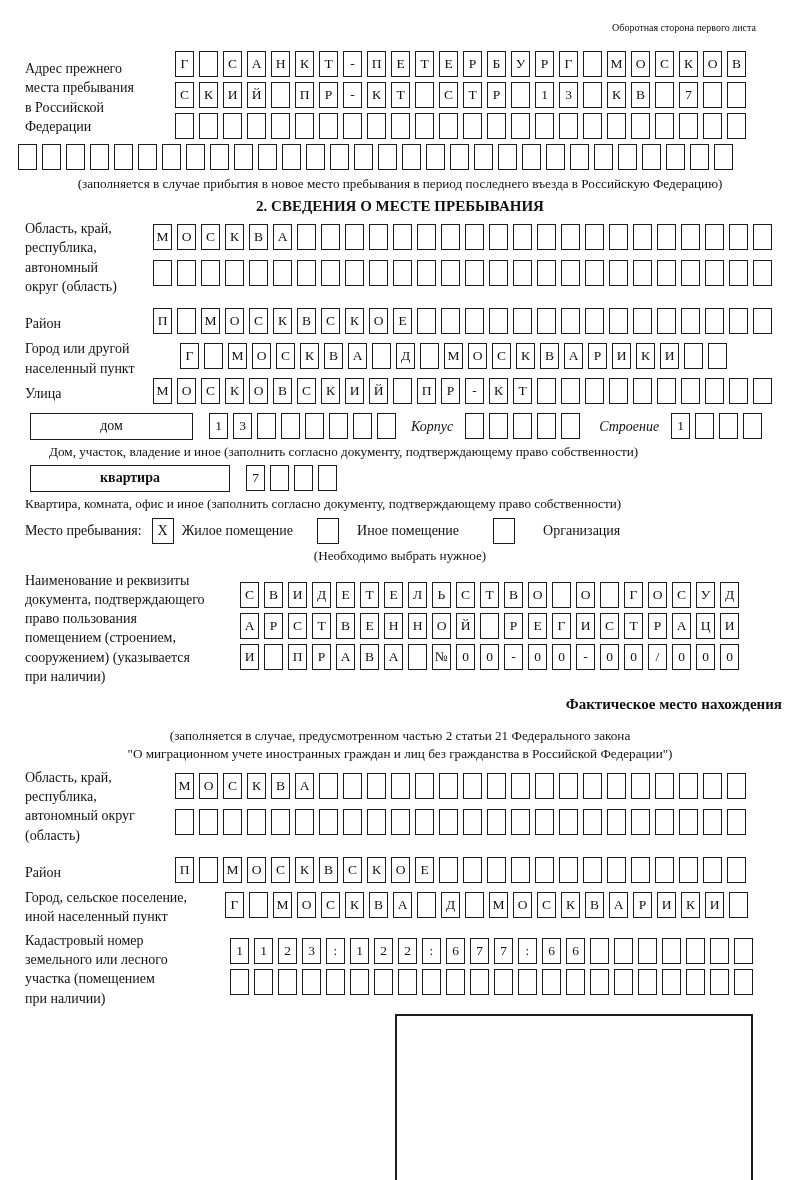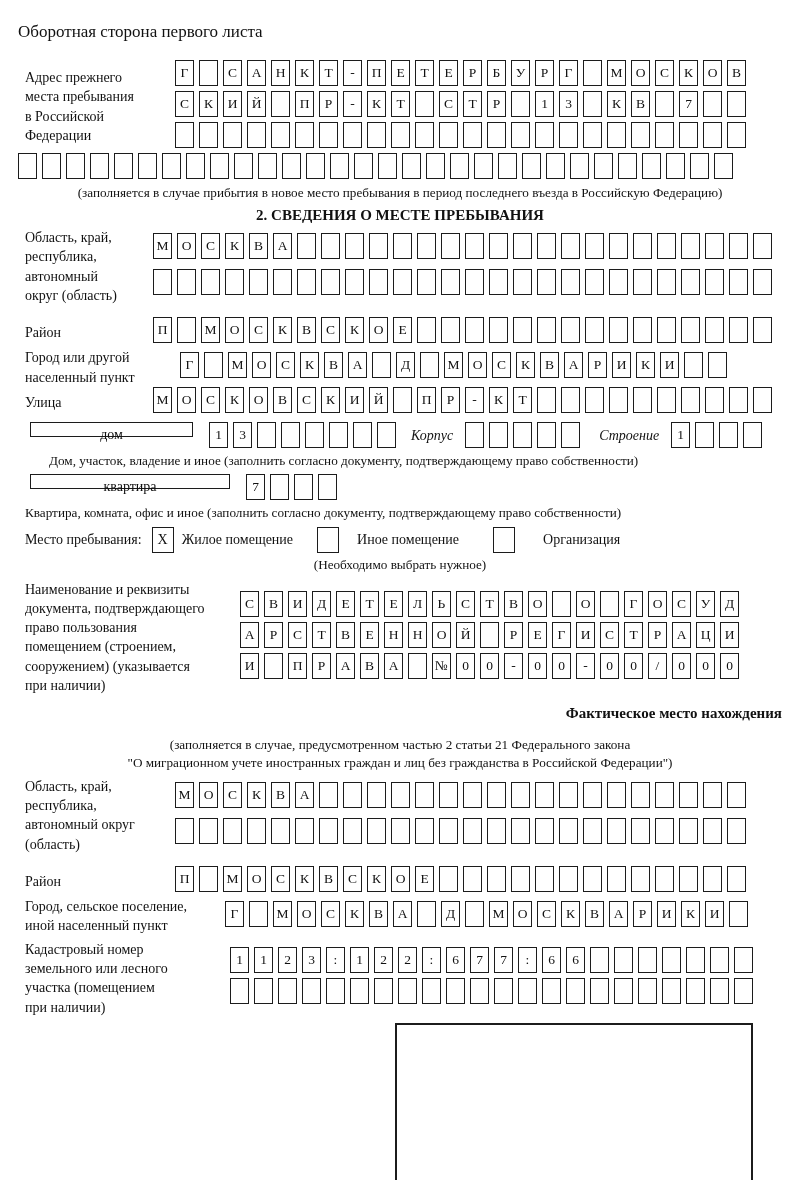--- a/index.html
+++ b/index.html
@@ -4,41 +4,41 @@
 <style>
   html,body{margin:0;padding:0;background:#ffffff;}
   body{
     width:800px;height:1180px;
     font-family:"Liberation Serif","DejaVu Serif",serif;
     color:#111;
     -webkit-font-smoothing:antialiased;
   }
   .page{padding:10px 18px 0 18px;box-sizing:border-box;}
 
-  .corner-note{margin-top:12px;margin-right:26px;text-align:left;font-size:17px;}
+  .corner-note{margin-top:12px;margin-right:26px;text-align:right;font-size:10px;}
 
   .fieldrow{display:flex;align-items:center;}
   .flabel{font-size:14px;line-height:1.38;white-space:pre-line;box-sizing:border-box;padding-left:7px;flex:0 0 auto;}
 
   .boxrow{white-space:nowrap;height:27px;margin-bottom:4px;}
   .cell{
     display:inline-block;box-sizing:border-box;
     width:19px;height:26px;margin-right:5px;
     border:1.6px solid #1c1c1c;
     text-align:center;font-size:13.5px;line-height:23px;
     vertical-align:top;
   }
   .rows{flex:1 1 auto;}
 
   .note{font-size:13.2px;line-height:1.3;}
   .note-center{text-align:center;}
   .heading{font-weight:bold;font-size:15px;text-align:center;}
 
   .bigbox{
-    box-sizing:border-box;border:1.6px solid #1c1c1c;height:15px;
+    box-sizing:border-box;border:1.6px solid #1c1c1c;height:27px;
     line-height:24px;text-align:center;font-size:14px;display:inline-block;vertical-align:top;
   }
   .inline-label{font-size:14px;line-height:27px;display:inline-block;vertical-align:top;font-style:italic;}
   .composite{white-space:nowrap;height:27px;}
 
   .checkbox{
     display:inline-block;box-sizing:border-box;
     width:22px;height:26px;border:1.6px solid #1c1c1c;
     text-align:center;font-size:14px;line-height:23px;vertical-align:middle;
   }
@@ -104,21 +104,21 @@
     <span class="bigbox" style="width:163px;margin-right:12px;">дом</span>
     <span><span class="cell">1</span><span class="cell">3</span><span class="cell"></span><span class="cell"></span><span class="cell"></span><span class="cell"></span><span class="cell"></span><span class="cell"></span></span>
     <span class="inline-label" style="margin:0 8px 0 6px;">Корпус</span>
     <span><span class="cell"></span><span class="cell"></span><span class="cell"></span><span class="cell"></span><span class="cell"></span></span>
     <span class="inline-label" style="margin:0 8px 0 10px;">Строение</span>
     <span><span class="cell">1</span><span class="cell"></span><span class="cell"></span><span class="cell"></span></span>
   </div>
   <div class="note" style="margin-top:3px;padding-left:7px;margin-left:24px;">Дом, участок, владение и иное (заполнить согласно документу, подтверждающему право собственности)</div>
 
   <div class="composite" style="margin-top:5px;margin-left:12px;">
-    <span class="bigbox" style="width:200px;margin-right:12px;">квартира</span>
+    <span class="bigbox" style="width:200px;margin-right:12px;font-weight:bold;">квартира</span>
     <span><span class="cell">7</span><span class="cell"></span><span class="cell"></span><span class="cell"></span></span>
   </div>
   <div class="note" style="margin-top:3px;padding-left:7px;">Квартира, комната, офис и иное (заполнить согласно документу, подтверждающему право собственности)</div>
 
   <div class="stay-row" style="padding-left:7px;">
     <span>Место пребывания:</span>
     <span class="checkbox" style="margin-left:10px;">X</span>
     <span style="margin-left:8px;">Жилое помещение</span>
     <span class="checkbox" style="margin-left:24px;"></span>
 

